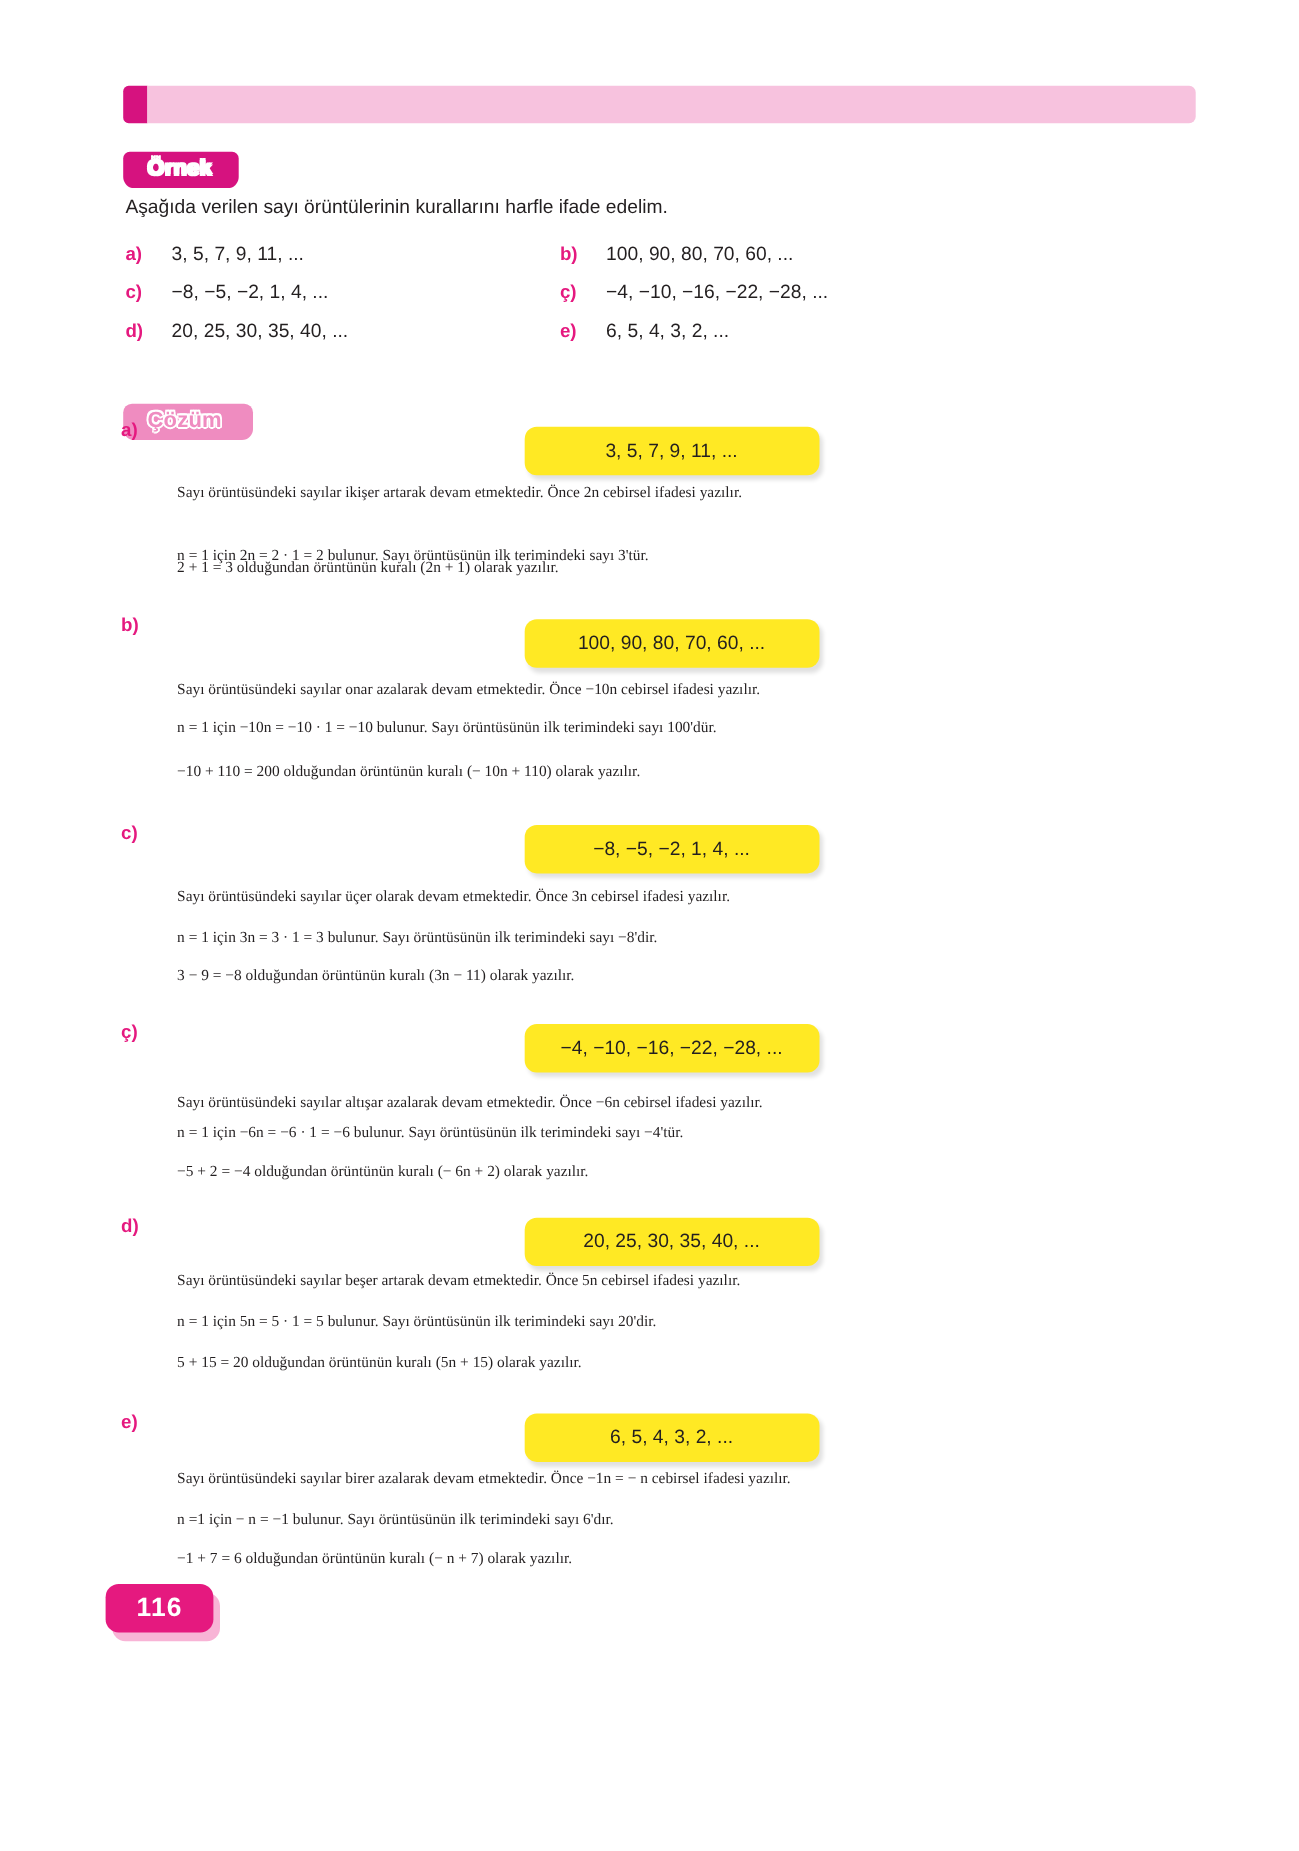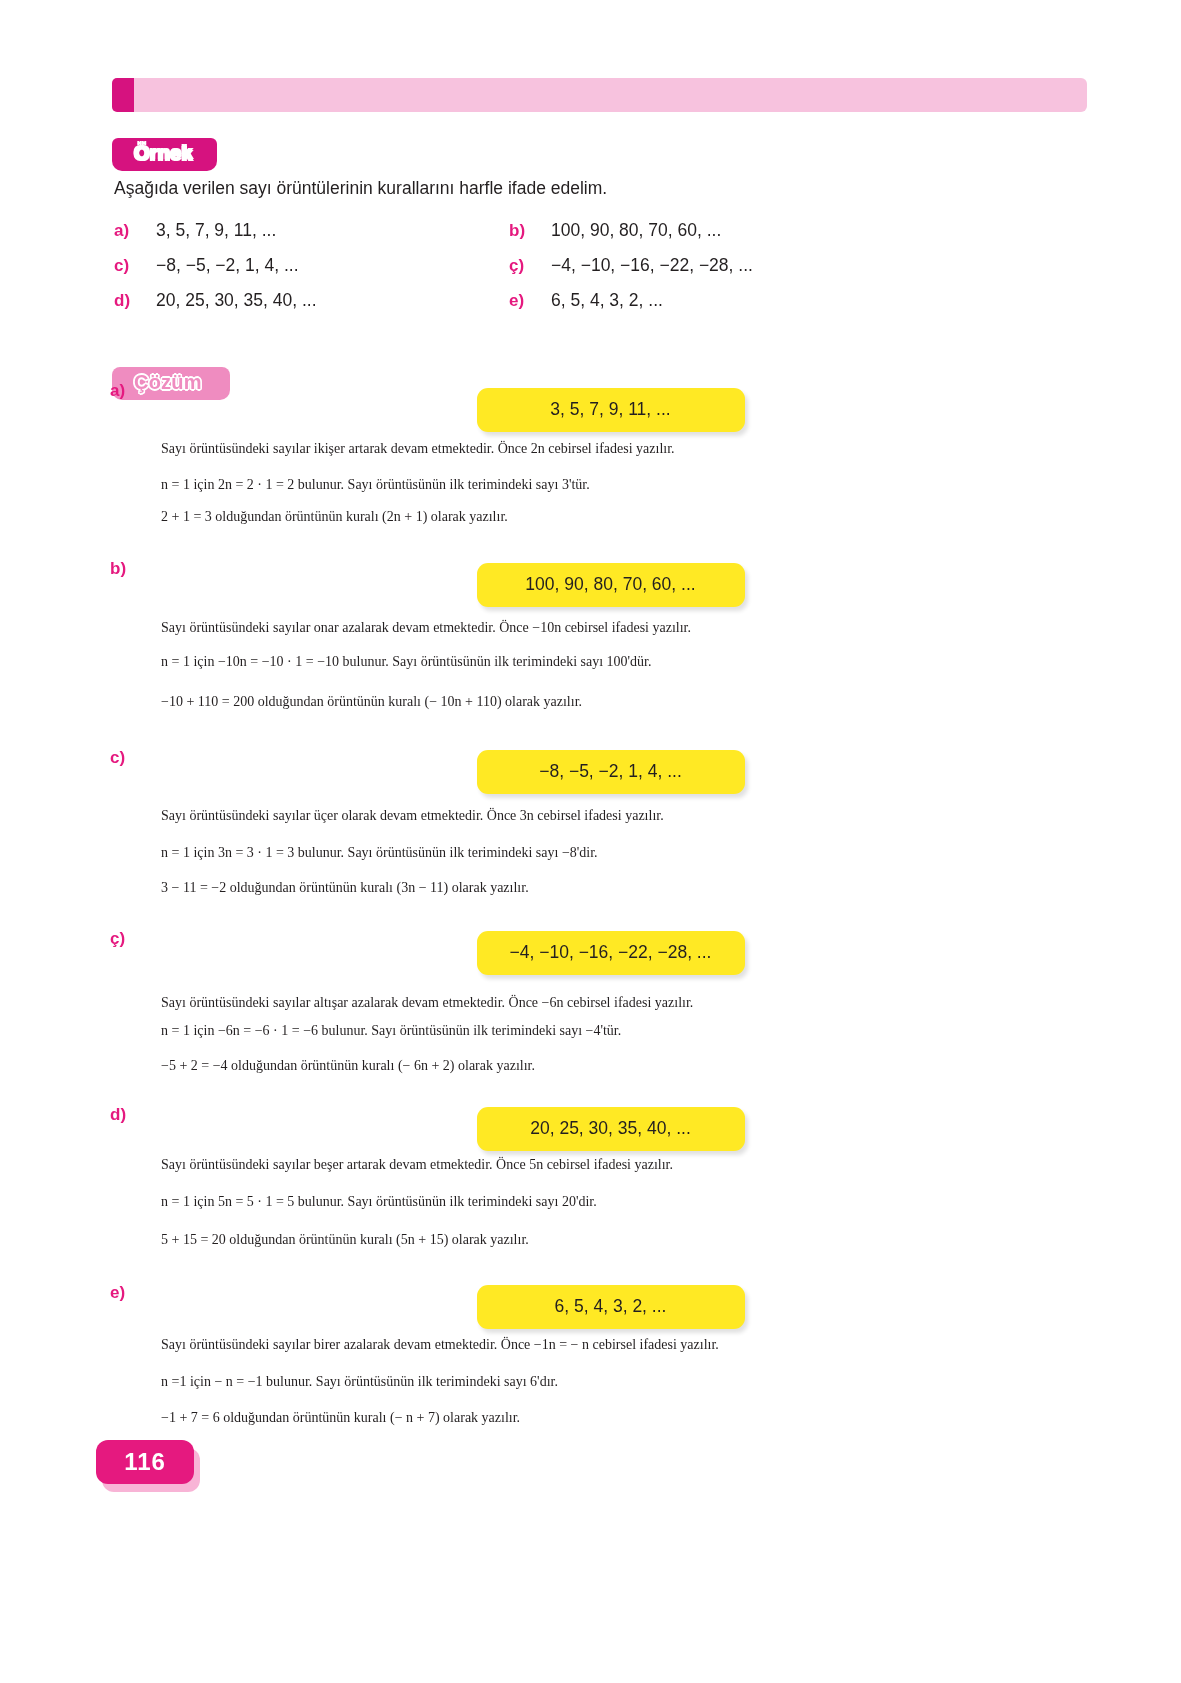--- a/index.html
+++ b/index.html
@@ -221,38 +221,38 @@
   </div>
 </div>
 
 <div class="badge-cozum">Çözüm</div>
 
 <div class="sol-lab" style="top:381px">a)</div>
 <div class="chip-wrap" style="top:388px">
   <div class="chip">3, 5, 7, 9, 11, ...</div>
 </div>
 <div class="expl" style="top:441px">Sayı örüntüsündeki sayılar ikişer artarak devam etmektedir. Önce 2n cebirsel ifadesi yazılır.</div>
-<div class="expl" style="top:477px">n = 1 için 2n = 2 · 1 = 2 bulunur. Sayı örüntüsünün ilk terimindeki sayı 3'tür.</div>
+<div class="expl" style="top:498px">n = 1 için 2n = 2 · 1 = 2 bulunur. Sayı örüntüsünün ilk terimindeki sayı 3'tür.</div>
 <div class="expl" style="top:509px">2 + 1 = 3 olduğundan örüntünün kuralı (2n + 1) olarak yazılır.</div>
 
 <div class="sol-lab" style="top:559px">b)</div>
 <div class="chip-wrap" style="top:563px">
   <div class="chip">100, 90, 80, 70, 60, ...</div>
 </div>
 <div class="expl" style="top:620px">Sayı örüntüsündeki sayılar onar azalarak devam etmektedir. Önce −10n cebirsel ifadesi yazılır.</div>
 <div class="expl" style="top:654px">n = 1 için −10n =  −10 · 1 = −10 bulunur. Sayı örüntüsünün ilk terimindeki sayı 100'dür.</div>
 <div class="expl" style="top:694px">−10 + 110 = 200 olduğundan örüntünün kuralı (− 10n + 110) olarak yazılır.</div>
 
 <div class="sol-lab" style="top:748px">c)</div>
 <div class="chip-wrap" style="top:750px">
   <div class="chip">−8, −5, −2, 1, 4, ...</div>
 </div>
 <div class="expl" style="top:808px">Sayı örüntüsündeki sayılar üçer olarak devam etmektedir. Önce 3n cebirsel ifadesi yazılır.</div>
 <div class="expl" style="top:845px">n = 1 için 3n = 3 · 1 = 3 bulunur. Sayı örüntüsünün ilk terimindeki sayı −8'dir.</div>
-<div class="expl" style="top:880px">3 − 11 = −2 olduğundan örüntünün kuralı (3n − 11) olarak yazılır.</div>
+<div class="expl" style="top:880px">3 − 9 = −8 olduğundan örüntünün kuralı (3n − 11) olarak yazılır.</div>
 
 <div class="sol-lab" style="top:929px">ç)</div>
 <div class="chip-wrap" style="top:931px">
   <div class="chip">−4, −10, −16, −22, −28, ...</div>
 </div>
 <div class="expl" style="top:995px">Sayı örüntüsündeki sayılar altışar azalarak devam etmektedir. Önce −6n cebirsel ifadesi yazılır.</div>
 <div class="expl" style="top:1023px">n = 1 için −6n = −6 · 1 = −6 bulunur. Sayı örüntüsünün ilk terimindeki sayı −4'tür.</div>
 <div class="expl" style="top:1058px">−5 + 2 = −4 olduğundan örüntünün kuralı (− 6n + 2) olarak yazılır.</div>
 
 <div class="sol-lab" style="top:1105px">d)</div>

